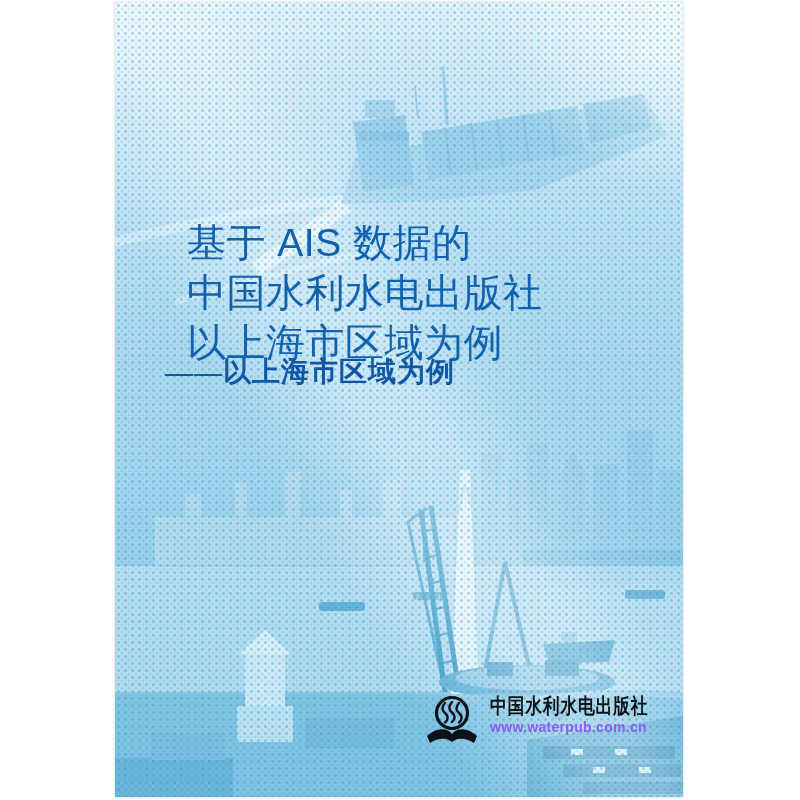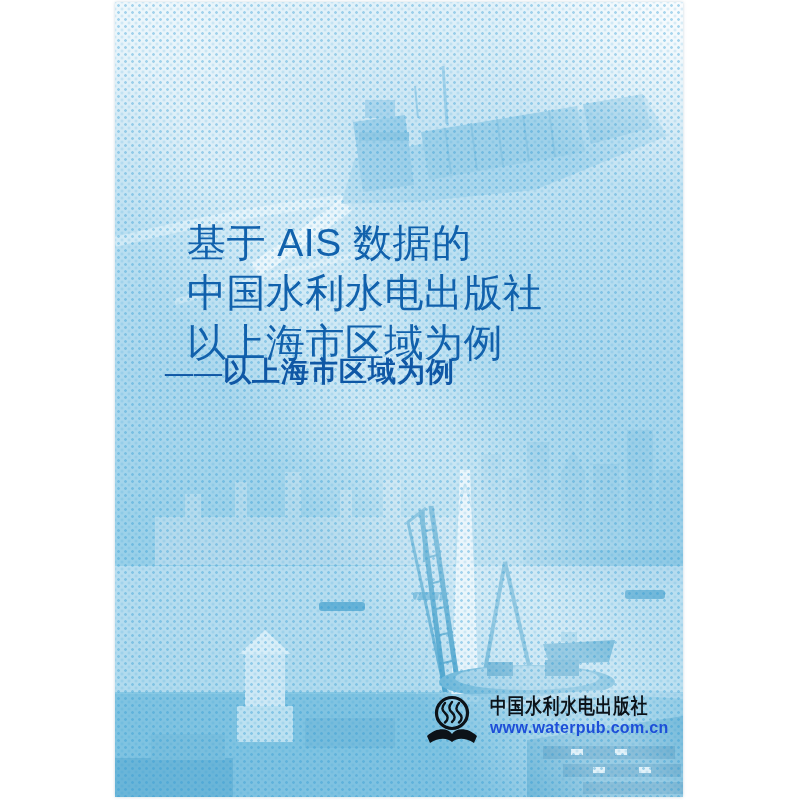--- a/index.html
+++ b/index.html
@@ -50,21 +50,21 @@
   }
   .publisher{position:absolute;left:310px;top:691px;display:flex;gap:7px;}
   .plogo{width:58px;height:57px;flex:0 0 auto;}
   .pcol{display:flex;flex-direction:column;}
   .pname{
     font-family:"Liberation Serif", serif;font-weight:bold;
     font-size:21px;line-height:27px;color:#0c1218;white-space:nowrap;
     transform:scaleX(.8);transform-origin:left center;letter-spacing:1px;
   }
   .purl{
-    font-weight:bold;font-size:16px;line-height:15px;color:#1d4ed8;
+    font-weight:bold;font-size:14px;line-height:15px;color:#8b5cf6;
     letter-spacing:.3px;white-space:nowrap;
   }
 </style>
 </head>
 <body>
 
 <div class="stage">
   <div class="cover">
 
     <div class="bg bg-base"></div>

